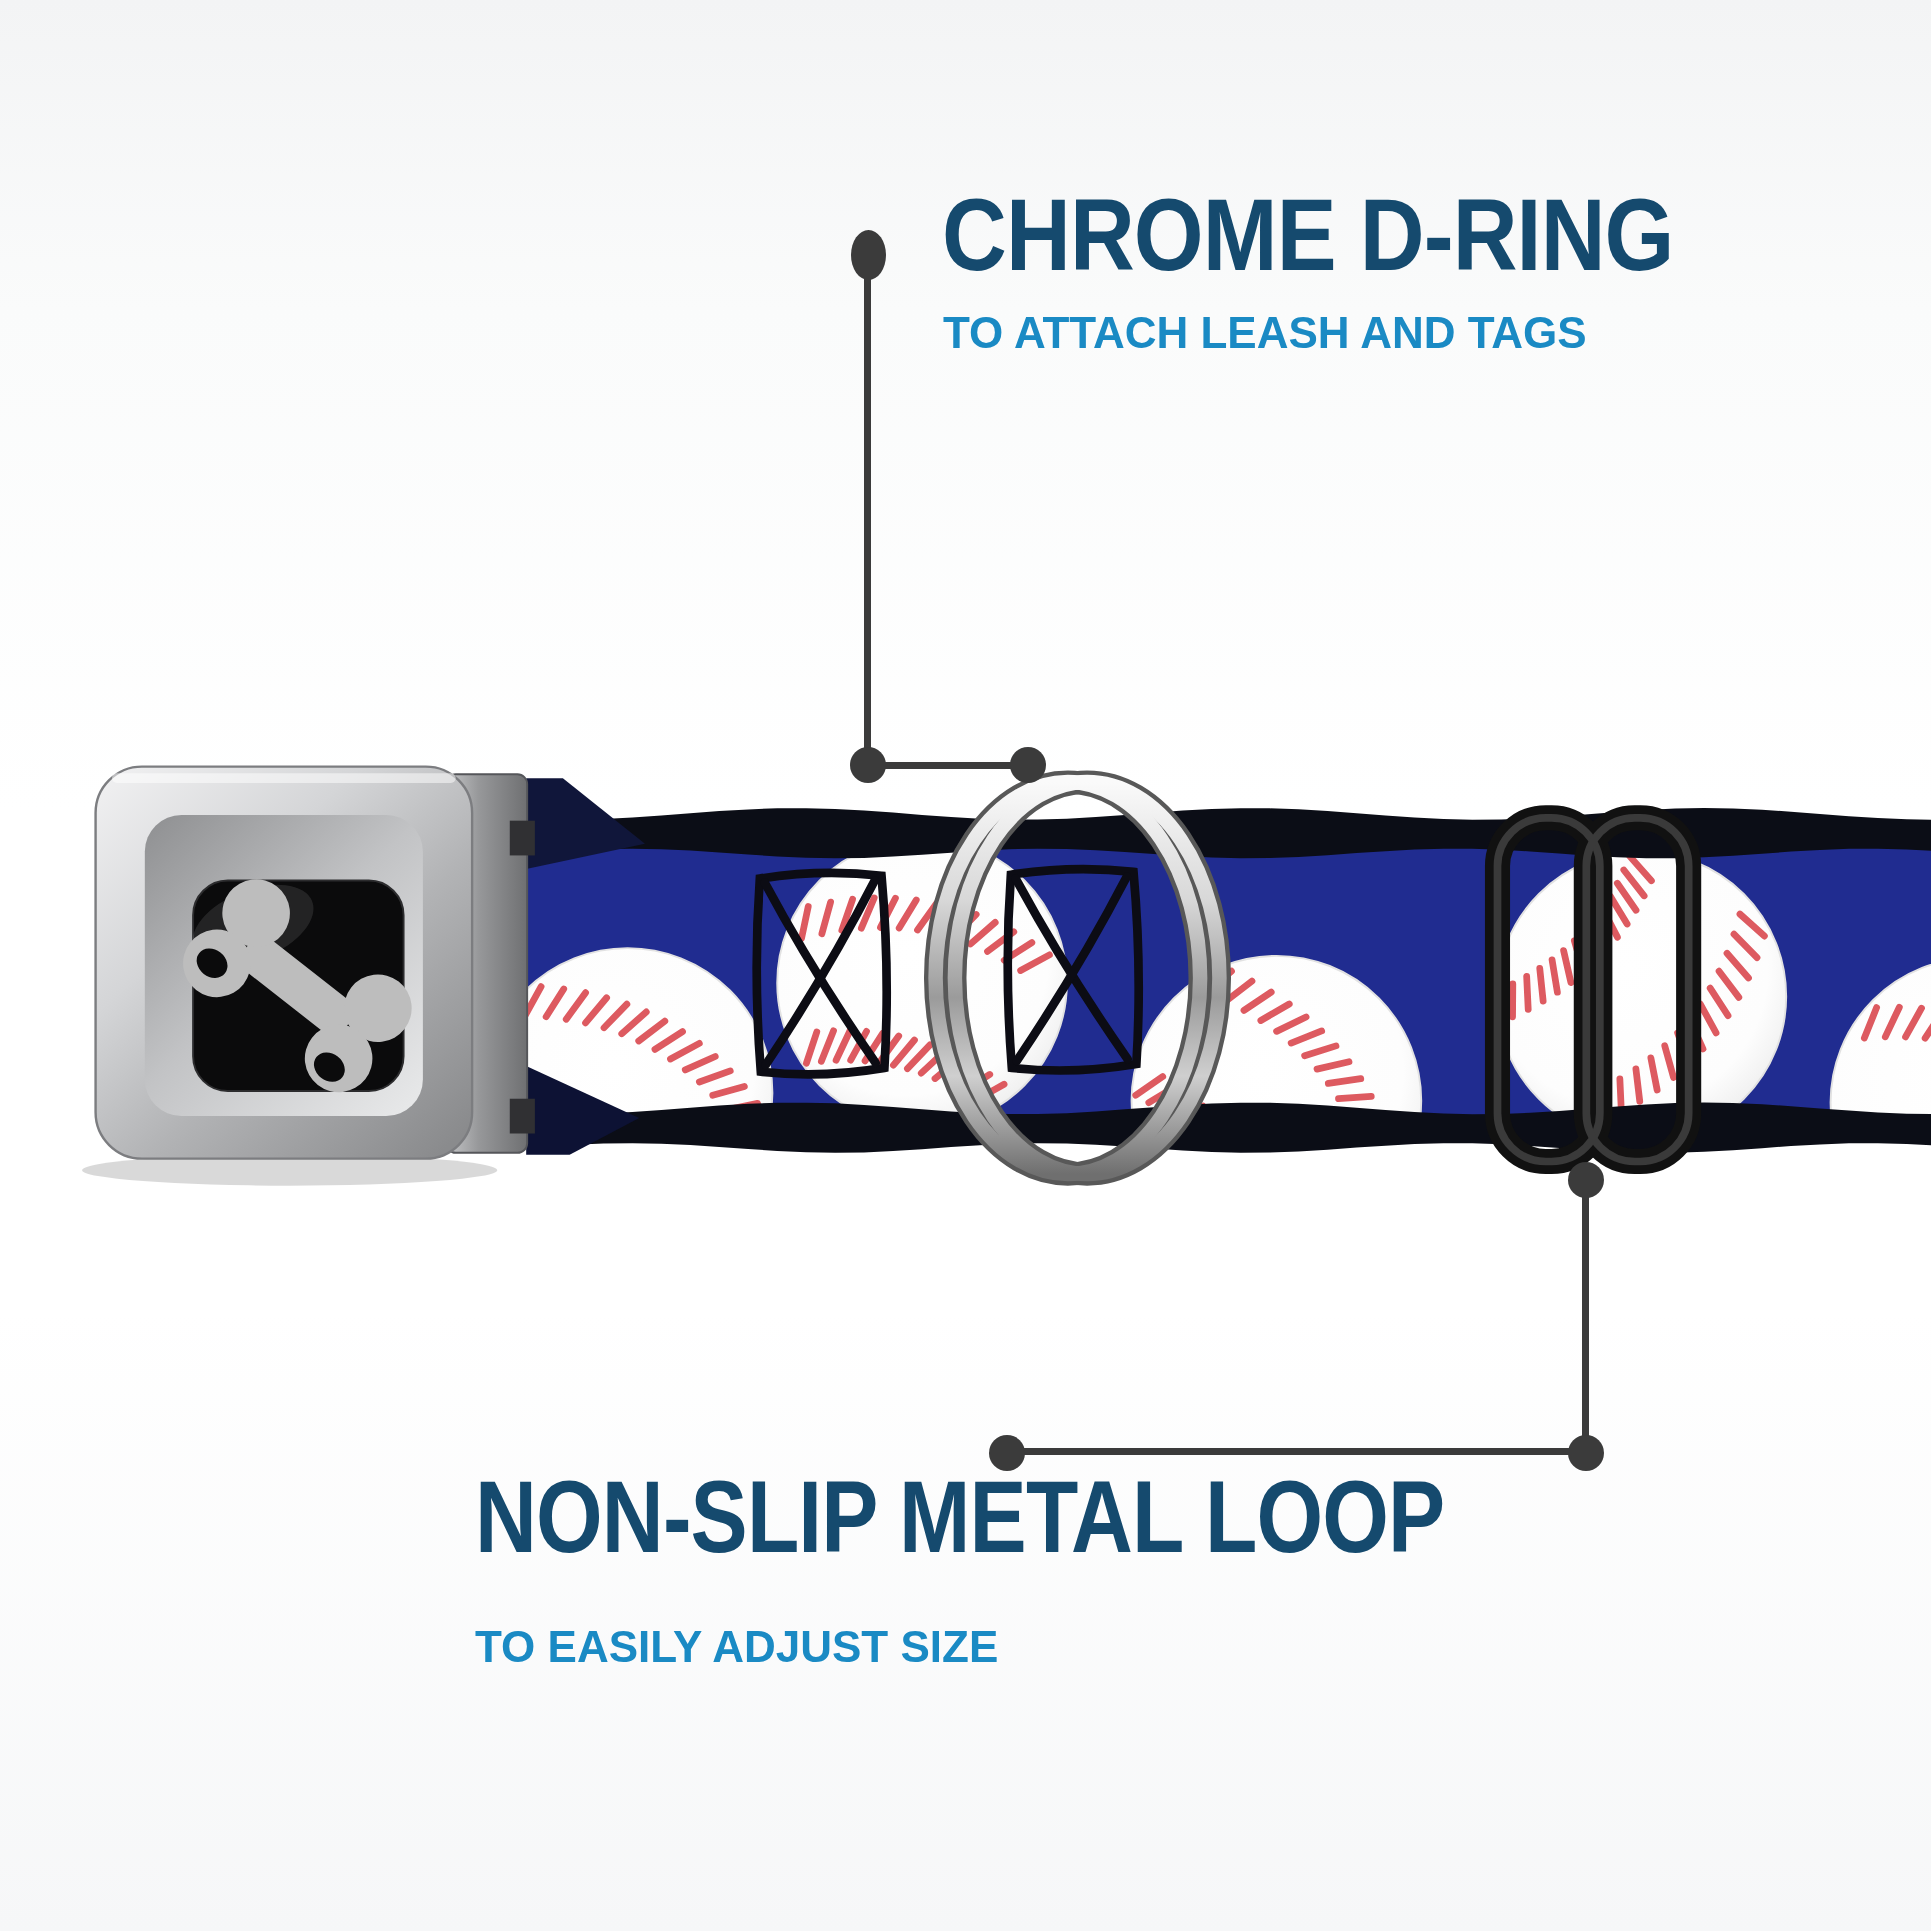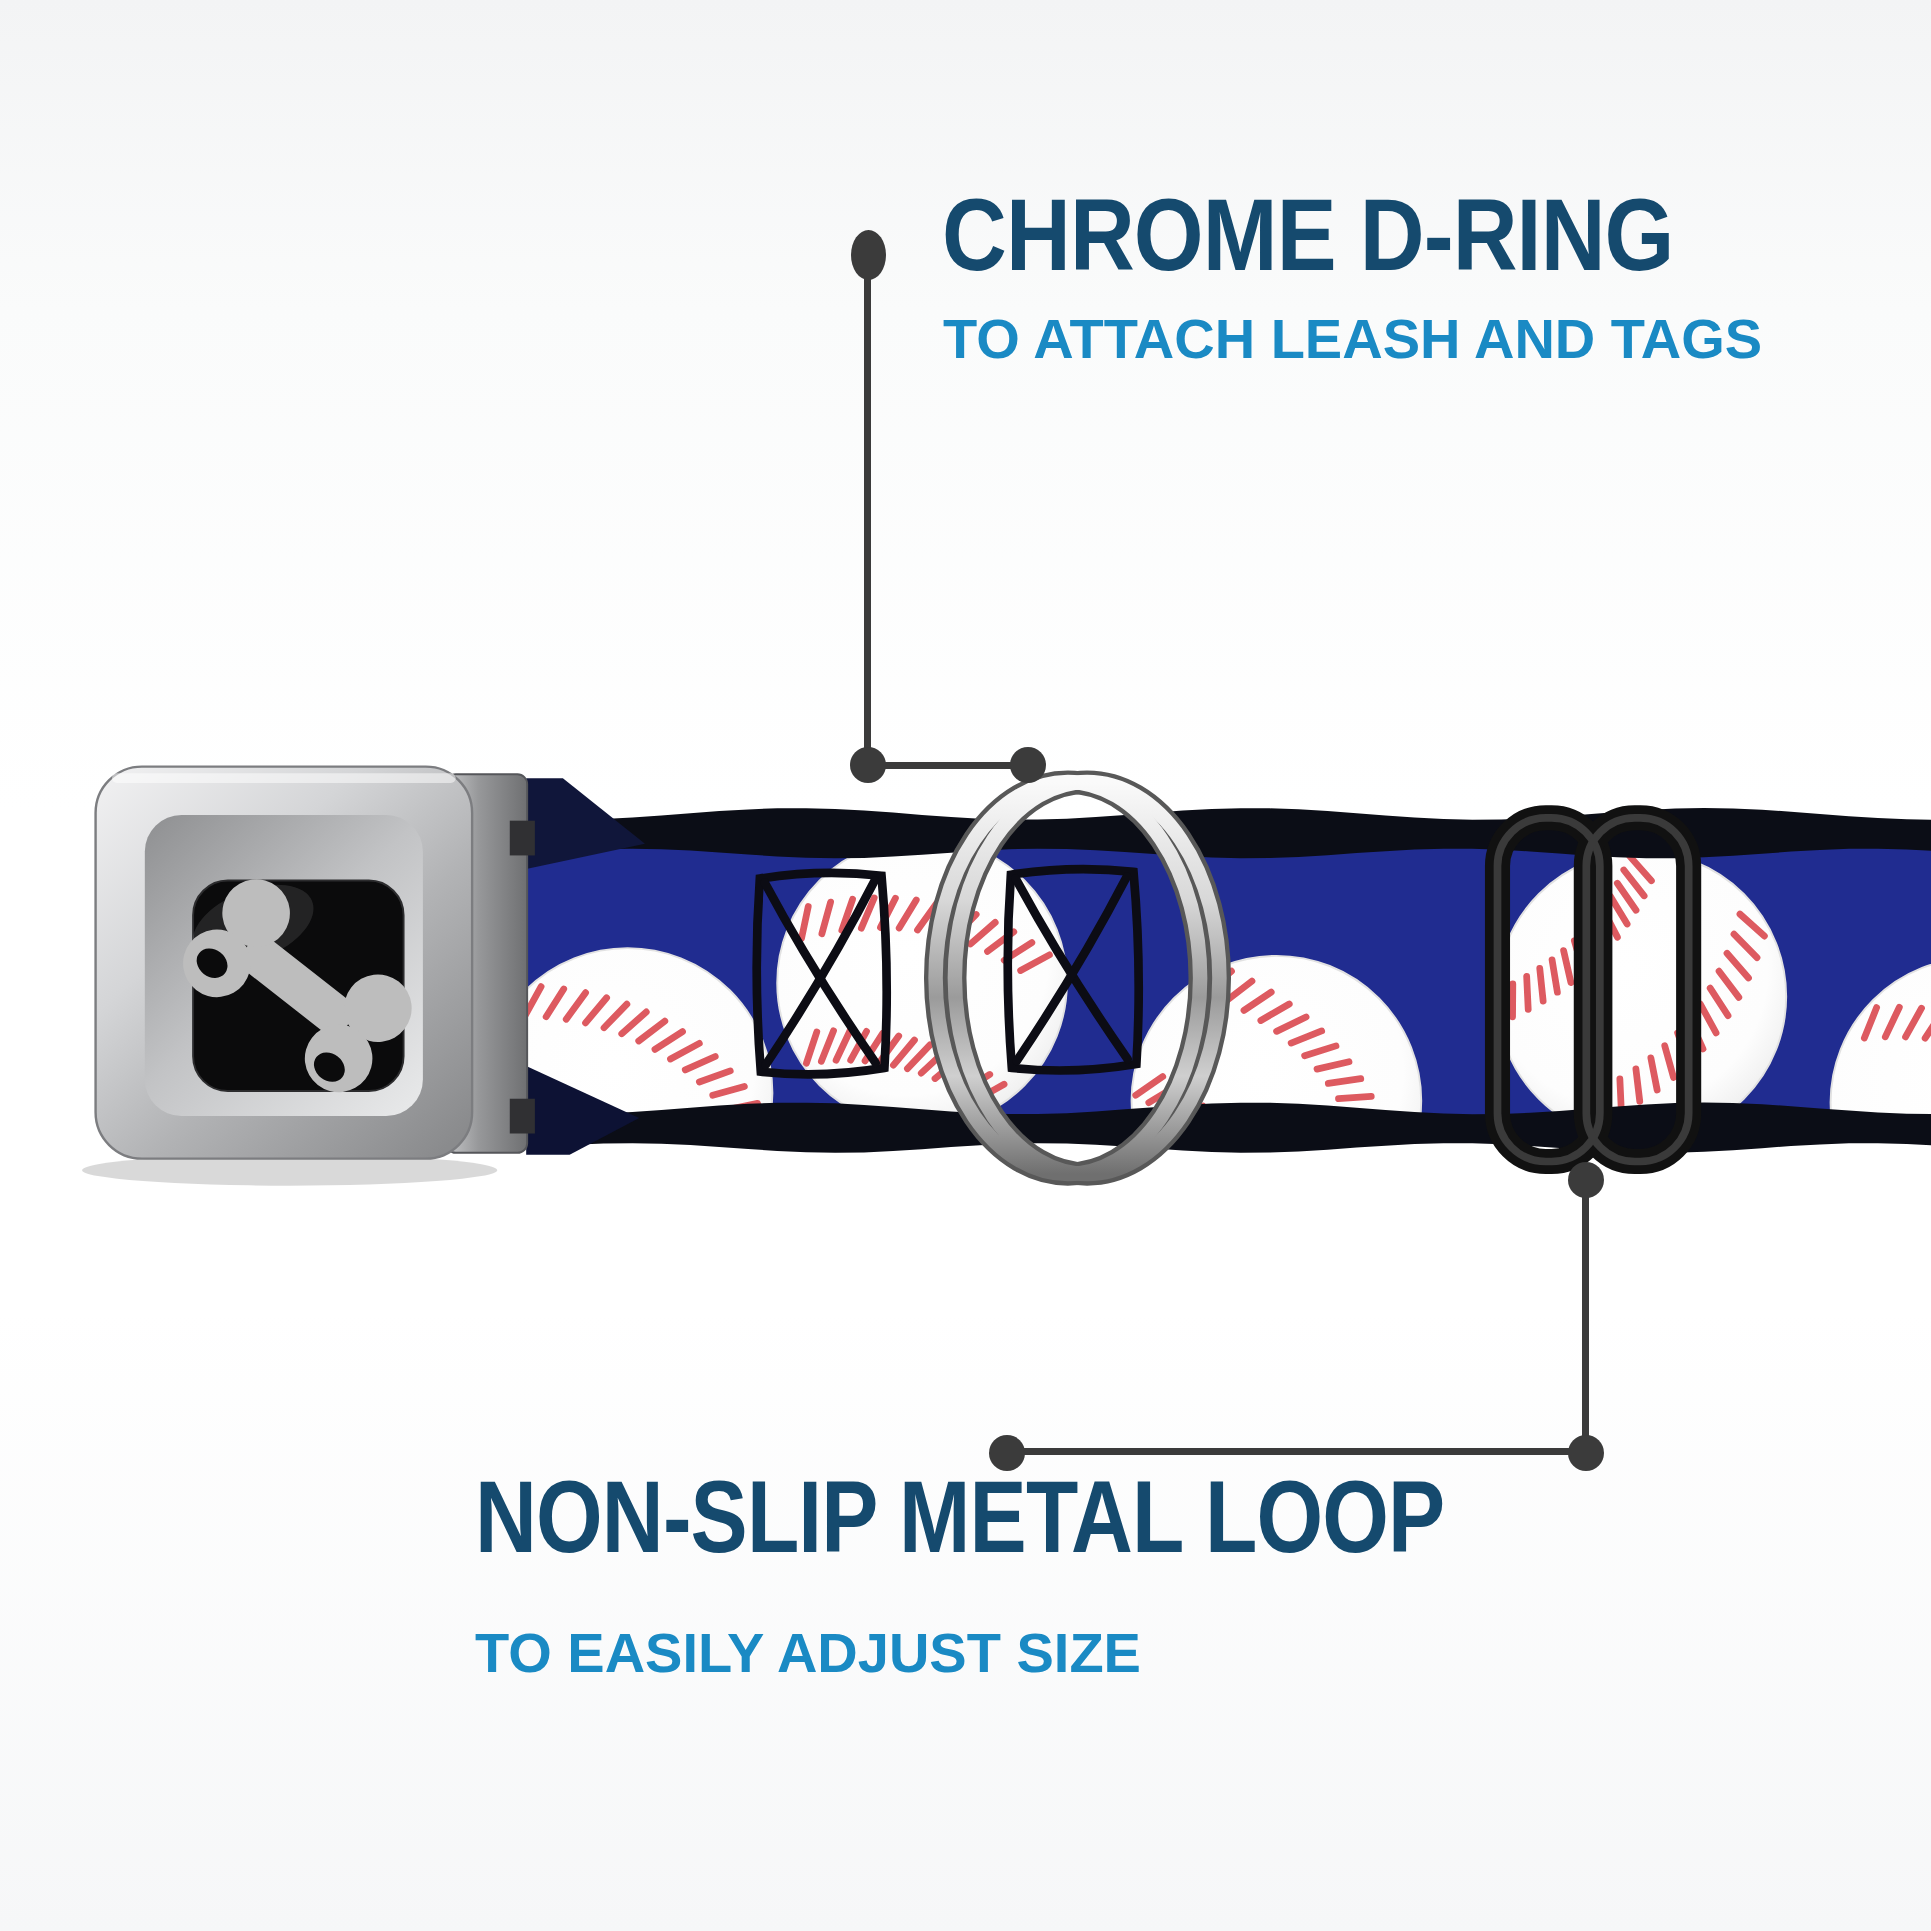--- a/index.html
+++ b/index.html
@@ -14,21 +14,21 @@
   .dot{position:absolute;background:var(--leader);border-radius:50%;}
   .lead{position:absolute;background:var(--leader);}
 
   .callout-title{
     position:absolute;margin:0;line-height:1;white-space:nowrap;
     font-weight:bold;font-size:102px;letter-spacing:-1px;
     color:var(--title);transform-origin:left top;
   }
   .callout-sub{
     position:absolute;margin:0;line-height:1;white-space:nowrap;
-    font-weight:bold;font-size:56px;letter-spacing:0px;
+    font-weight:bold;font-size:44px;letter-spacing:0px;
     color:var(--subtitle);transform-origin:left top;
   }
   #top-title{left:942px;top:184px;transform:scaleX(.88);}
   #top-sub{left:943px;top:311px;}
   #bottom-title{left:475px;top:1466px;transform:scaleX(.84);}
   #bottom-sub{left:475px;top:1593px;margin-top:32px;}
 
   
   #t-dot1{left:851px;top:230px;width:35px;height:50px;}
   #t-vline{left:864px;top:276px;width:6.8px;height:473px;}

